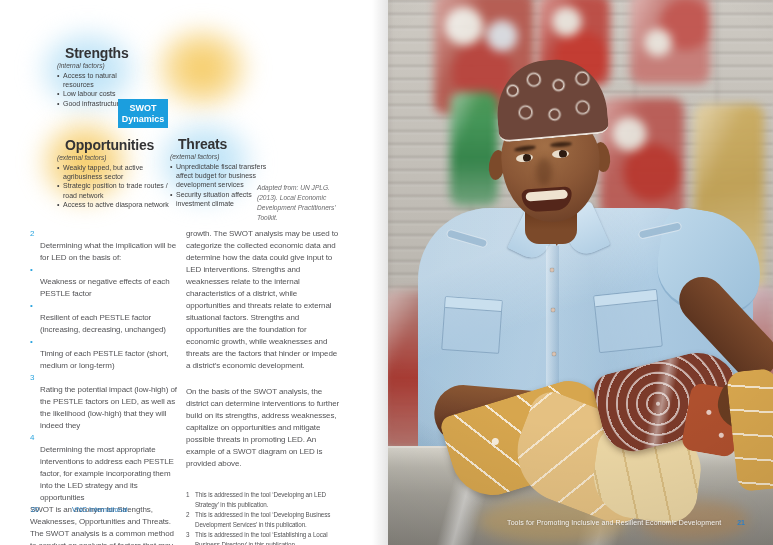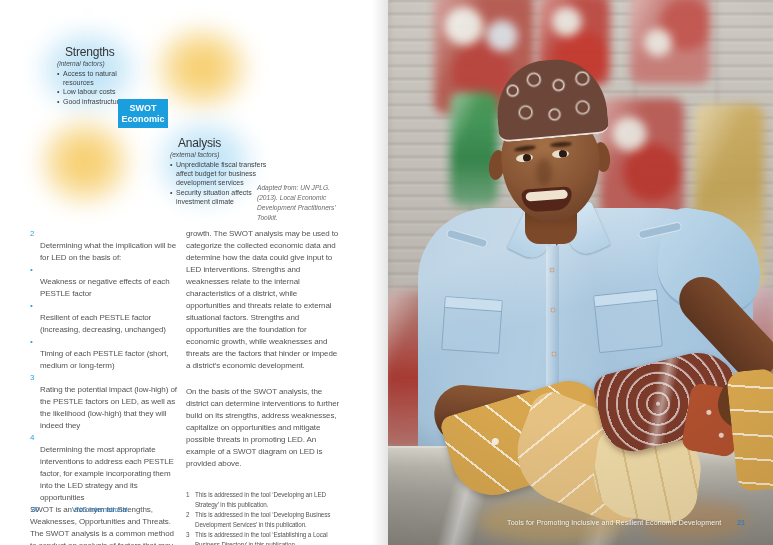--- a/index.html
+++ b/index.html
@@ -17,21 +17,21 @@
   .glow-strengths { left:30px; top:22px; width:116px; height:96px;
     background:radial-gradient(closest-side,#b9e1f6 0%,rgba(185,225,246,.75) 50%,rgba(185,225,246,0) 98%); }
   .glow-weakness { left:148px; top:20px; width:108px; height:96px;
     background:radial-gradient(closest-side,#f6ca60 0%,rgba(246,206,110,.75) 50%,rgba(246,206,110,0) 98%); }
   .glow-opportunities { left:32px; top:112px; width:106px; height:100px;
     background:radial-gradient(closest-side,#f6ca60 0%,rgba(246,206,110,.75) 50%,rgba(246,206,110,0) 98%); }
   .glow-threats { left:148px; top:112px; width:114px; height:100px;
     background:radial-gradient(closest-side,#b9e1f6 0%,rgba(185,225,246,.75) 50%,rgba(185,225,246,0) 98%); }
 
   .quad { position:absolute; color:#3f3f41; }
-  .quad h3 { font-size:12px; font-weight:normal; color:#333335; letter-spacing:-0.2px;padding-left:8px; }
+  .quad h3 { font-size:14px; font-weight:bold; color:#333335; letter-spacing:-0.2px;padding-left:8px; }
   .quad .sub { font-size:6.6px; font-style:italic; color:#4c4c4e; margin:1px 0 2px; }
   .quad ul { list-style:none; font-size:7px; line-height:1.32; color:#414143; }
   .quad li { position:relative; padding-left:6px; }
   .quad li::before { content:"•"; position:absolute; left:0; top:0; }
   .q-strengths { left:57px; top:45px; width:76px; }
   .q-weakness { left:170px; top:43px; width:98px; }
   .q-opportunities { left:57px; top:137px; width:114px; }
   .q-threats { left:170px; top:136px; width:110px; }
 
   .swot-box { position:absolute; left:118px; top:99px; width:50px; height:29px;
@@ -230,26 +230,35 @@
       <ul>
         <li>Access to natural resources</li>
         <li>Low labour costs</li>
         <li>Good infrastructure</li>
       </ul>
     </div>
 
 
     <div class="swot-box">
       <span>SWOT</span>
-      <span>Economic</span>
-    </div>
-
+      <span>Dynamics</span>
+    </div>
+
+    <div class="quad q-opportunities">
+      <h3>Opportunities</h3>
+      <div class="sub">(external factors)</div>
+      <ul>
+        <li>Weakly tapped, but active agribusiness sector</li>
+        <li>Strategic position to trade routes / road network</li>
+        <li>Access to active diaspora network</li>
+      </ul>
+    </div>
 
     <div class="quad q-threats">
-      <h3>Analysis</h3>
+      <h3>Threats</h3>
       <div class="sub">(external factors)</div>
       <ul>
         <li>Unpredictable fiscal transfers affect budget for business development services</li>
         <li>Security situation affects investment climate</li>
       </ul>
     </div>
 
     <div class="src-note">Adapted from: UN JPLG. (2013). Local Economic Development Practitioners’ Toolkit.</div>
 
     <div class="col col-left">

